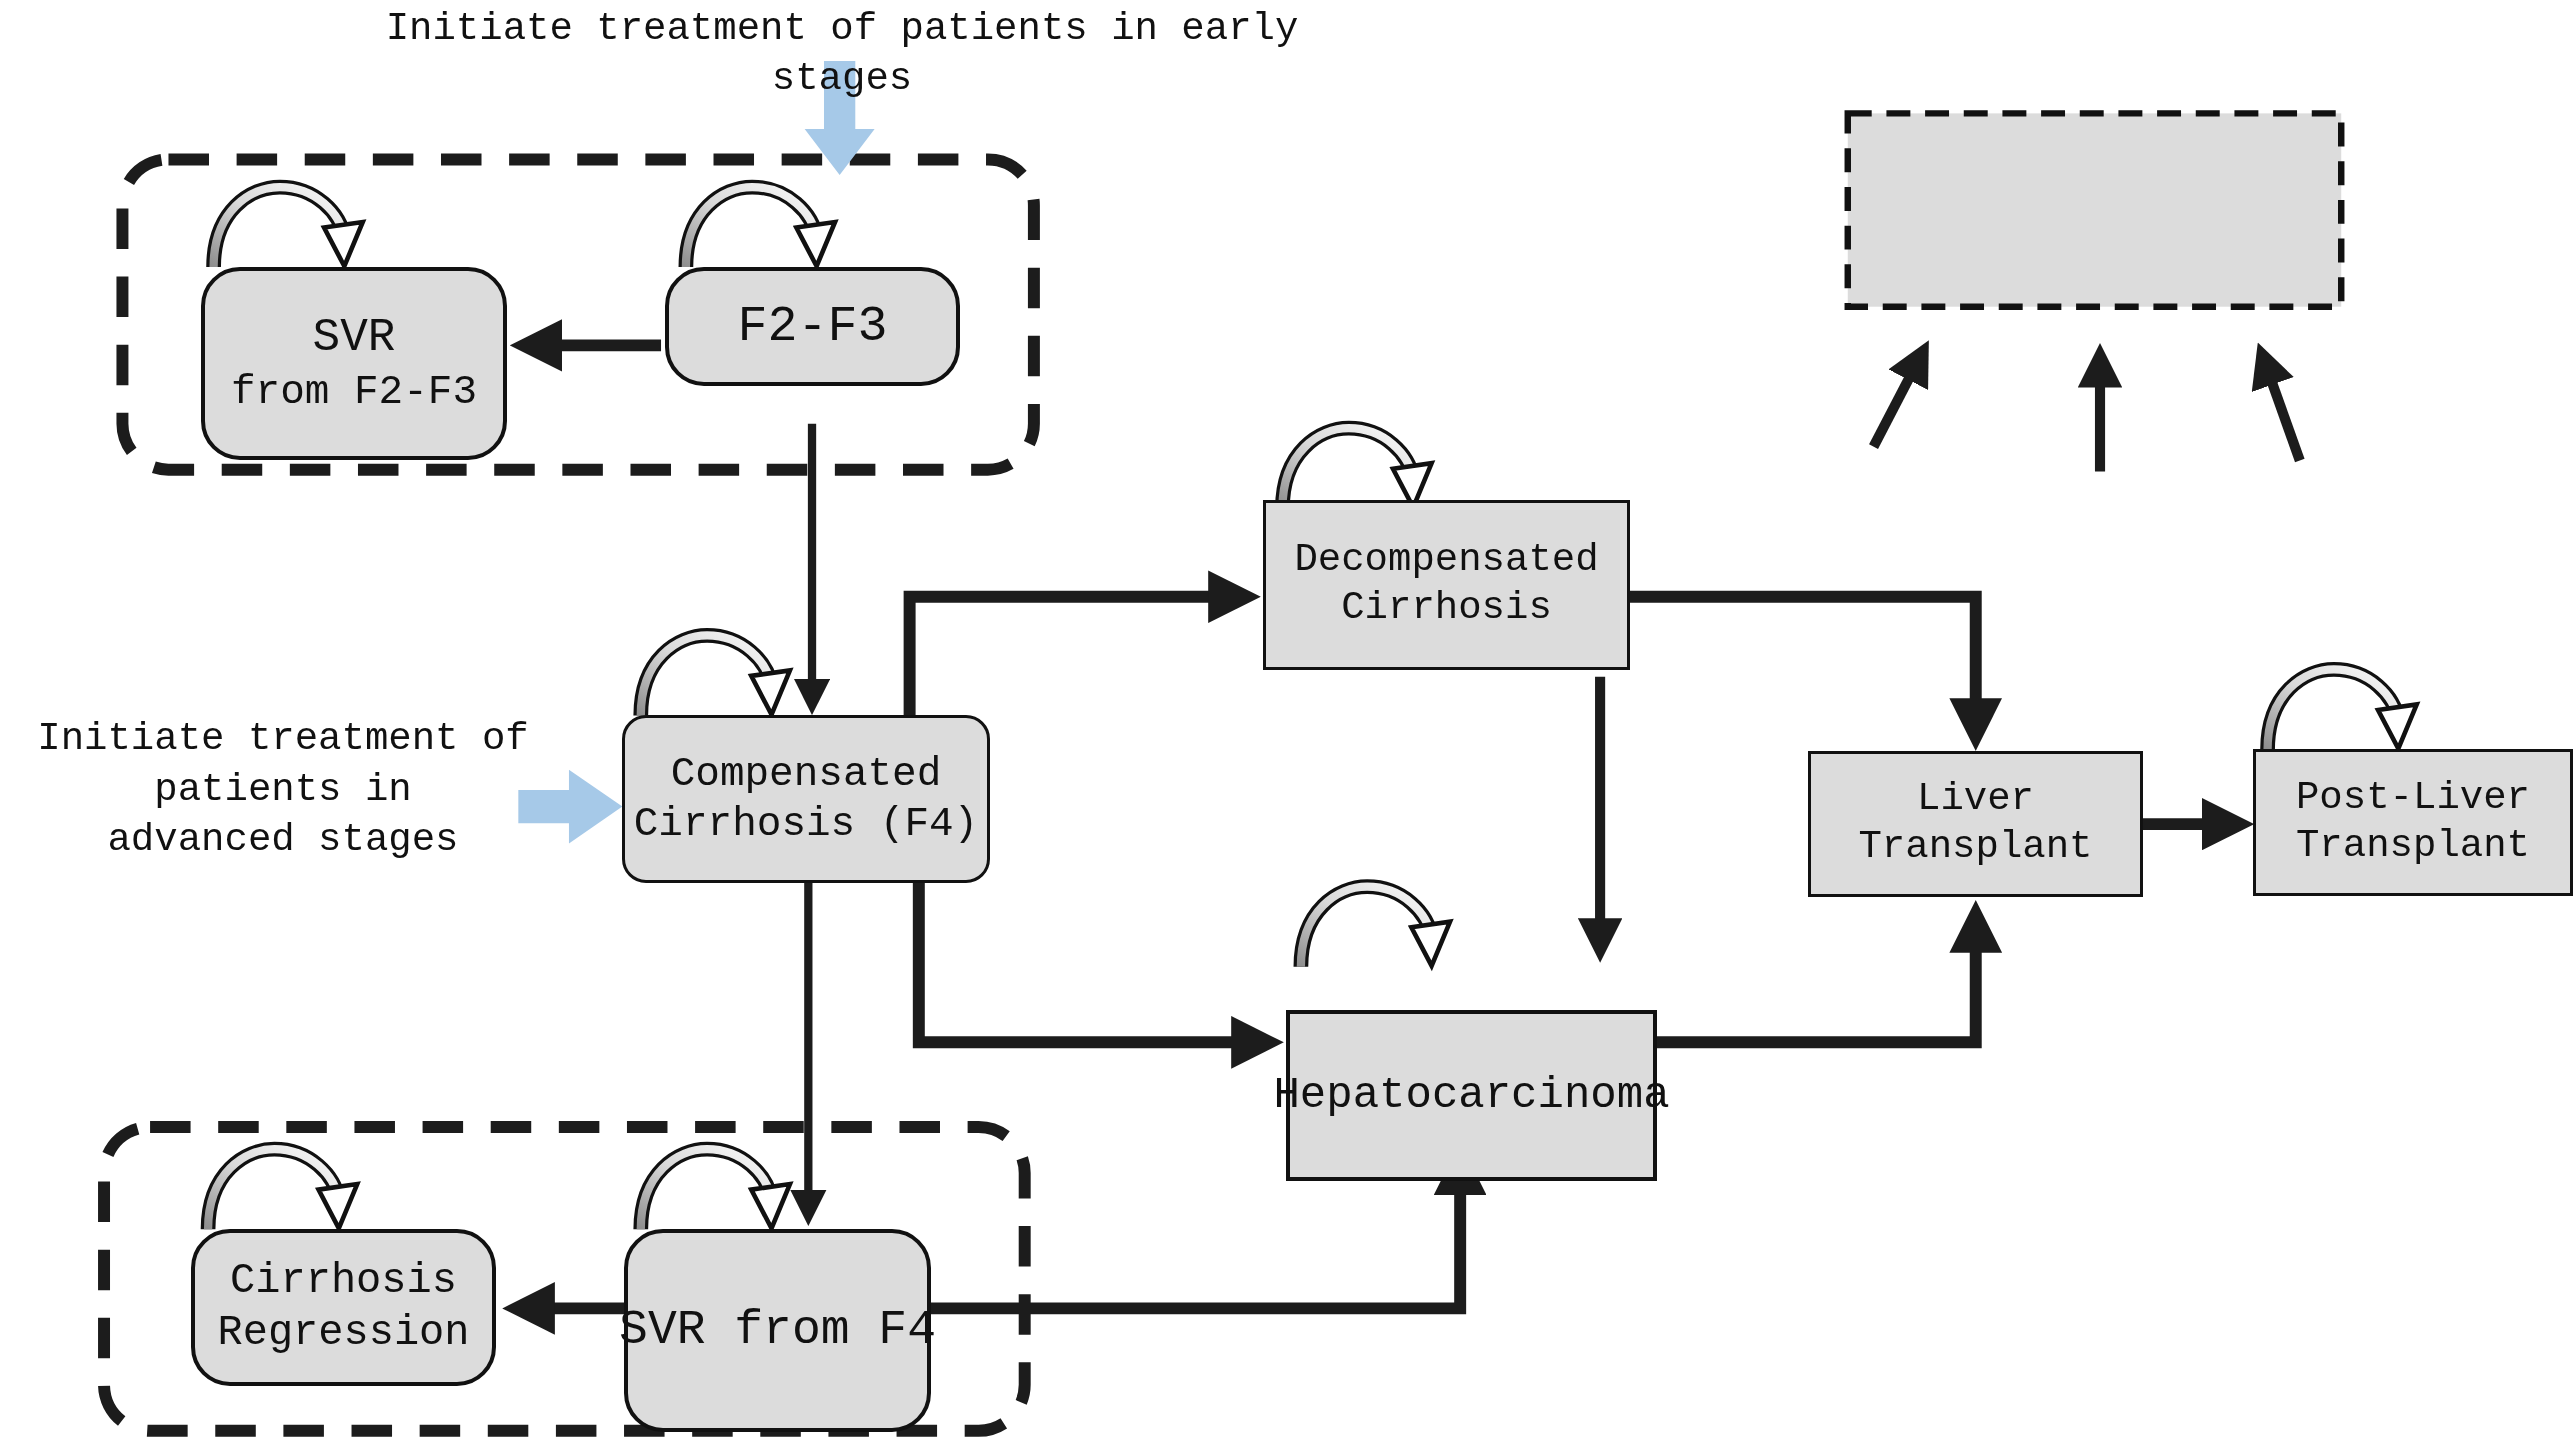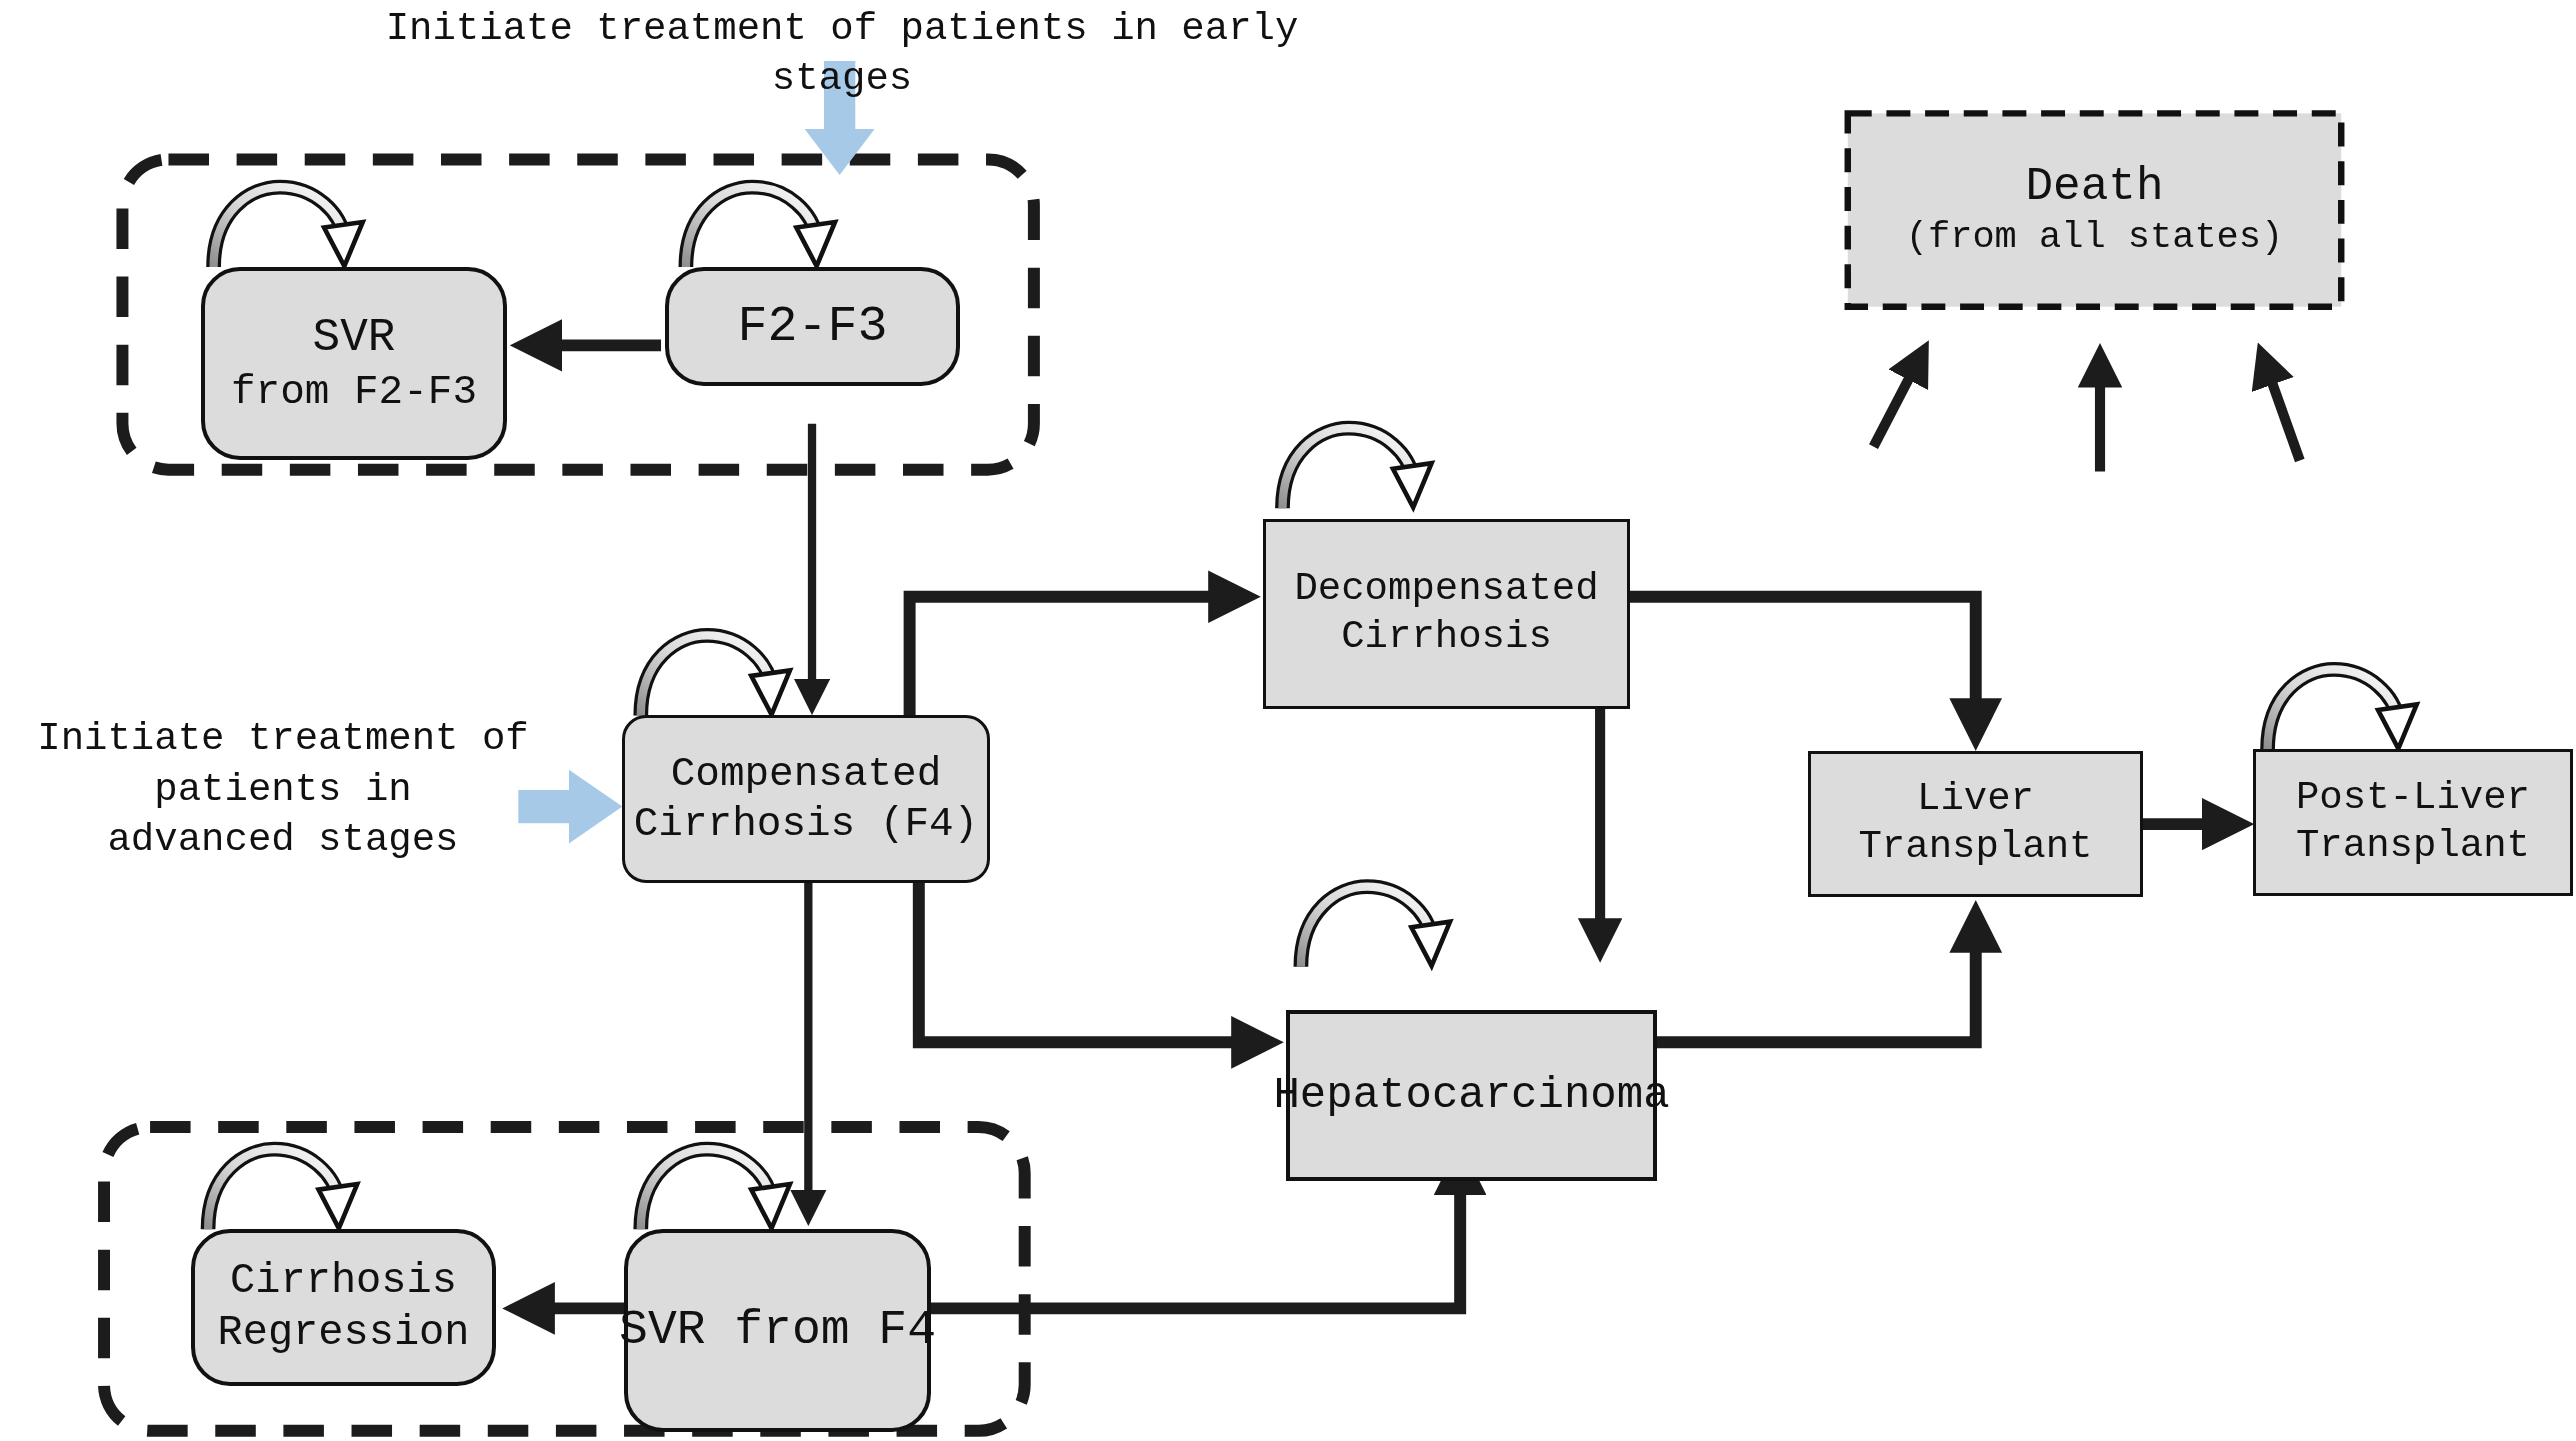--- a/index.html
+++ b/index.html
@@ -114,21 +114,21 @@
 
   <div class="state rounded fs54" style="left:665px;top:267px;width:295px;height:119px;">
     <span>F2-F3</span>
   </div>
 
   <div class="state fs44" style="left:622px;top:715px;width:368px;height:168px;border-radius:24px;">
     <span>Compensated</span>
     <span>Cirrhosis (F4)</span>
   </div>
 
-  <div class="state fs42" style="left:1263px;top:519px;width:367px;height:190px;">
+  <div class="state fs42" style="left:1263px;top:500px;width:367px;height:170px;">
     <span>Decompensated</span>
     <span>Cirrhosis</span>
   </div>
 
   <div class="state fs48" style="left:1286px;top:1010px;width:371px;height:171px;border-width:4.6px;">
     <span>Hepatocarcinoma</span>
   </div>
 
   <div class="state fs42" style="left:1808px;top:751px;width:335px;height:146px;">
     <span>Liver</span>
@@ -142,19 +142,15 @@
 
   <div class="state rounded fs46" style="left:191px;top:1229px;width:305px;height:157px;">
     <span>Cirrhosis</span>
     <span>Regression</span>
   </div>
 
   <div class="state rounded fs52" style="left:624px;top:1229px;width:307px;height:203px;">
     <span>SVR from F4</span>
   </div>
 
-  <div class="state ghost" style="left:1848px;top:113px;width:493px;height:193px;">
-    <span class="fs50">Death</span>
-    <span class="fs40">(from all states)</span>
-  </div>
 
 </div>
 
 
 </body></html>

